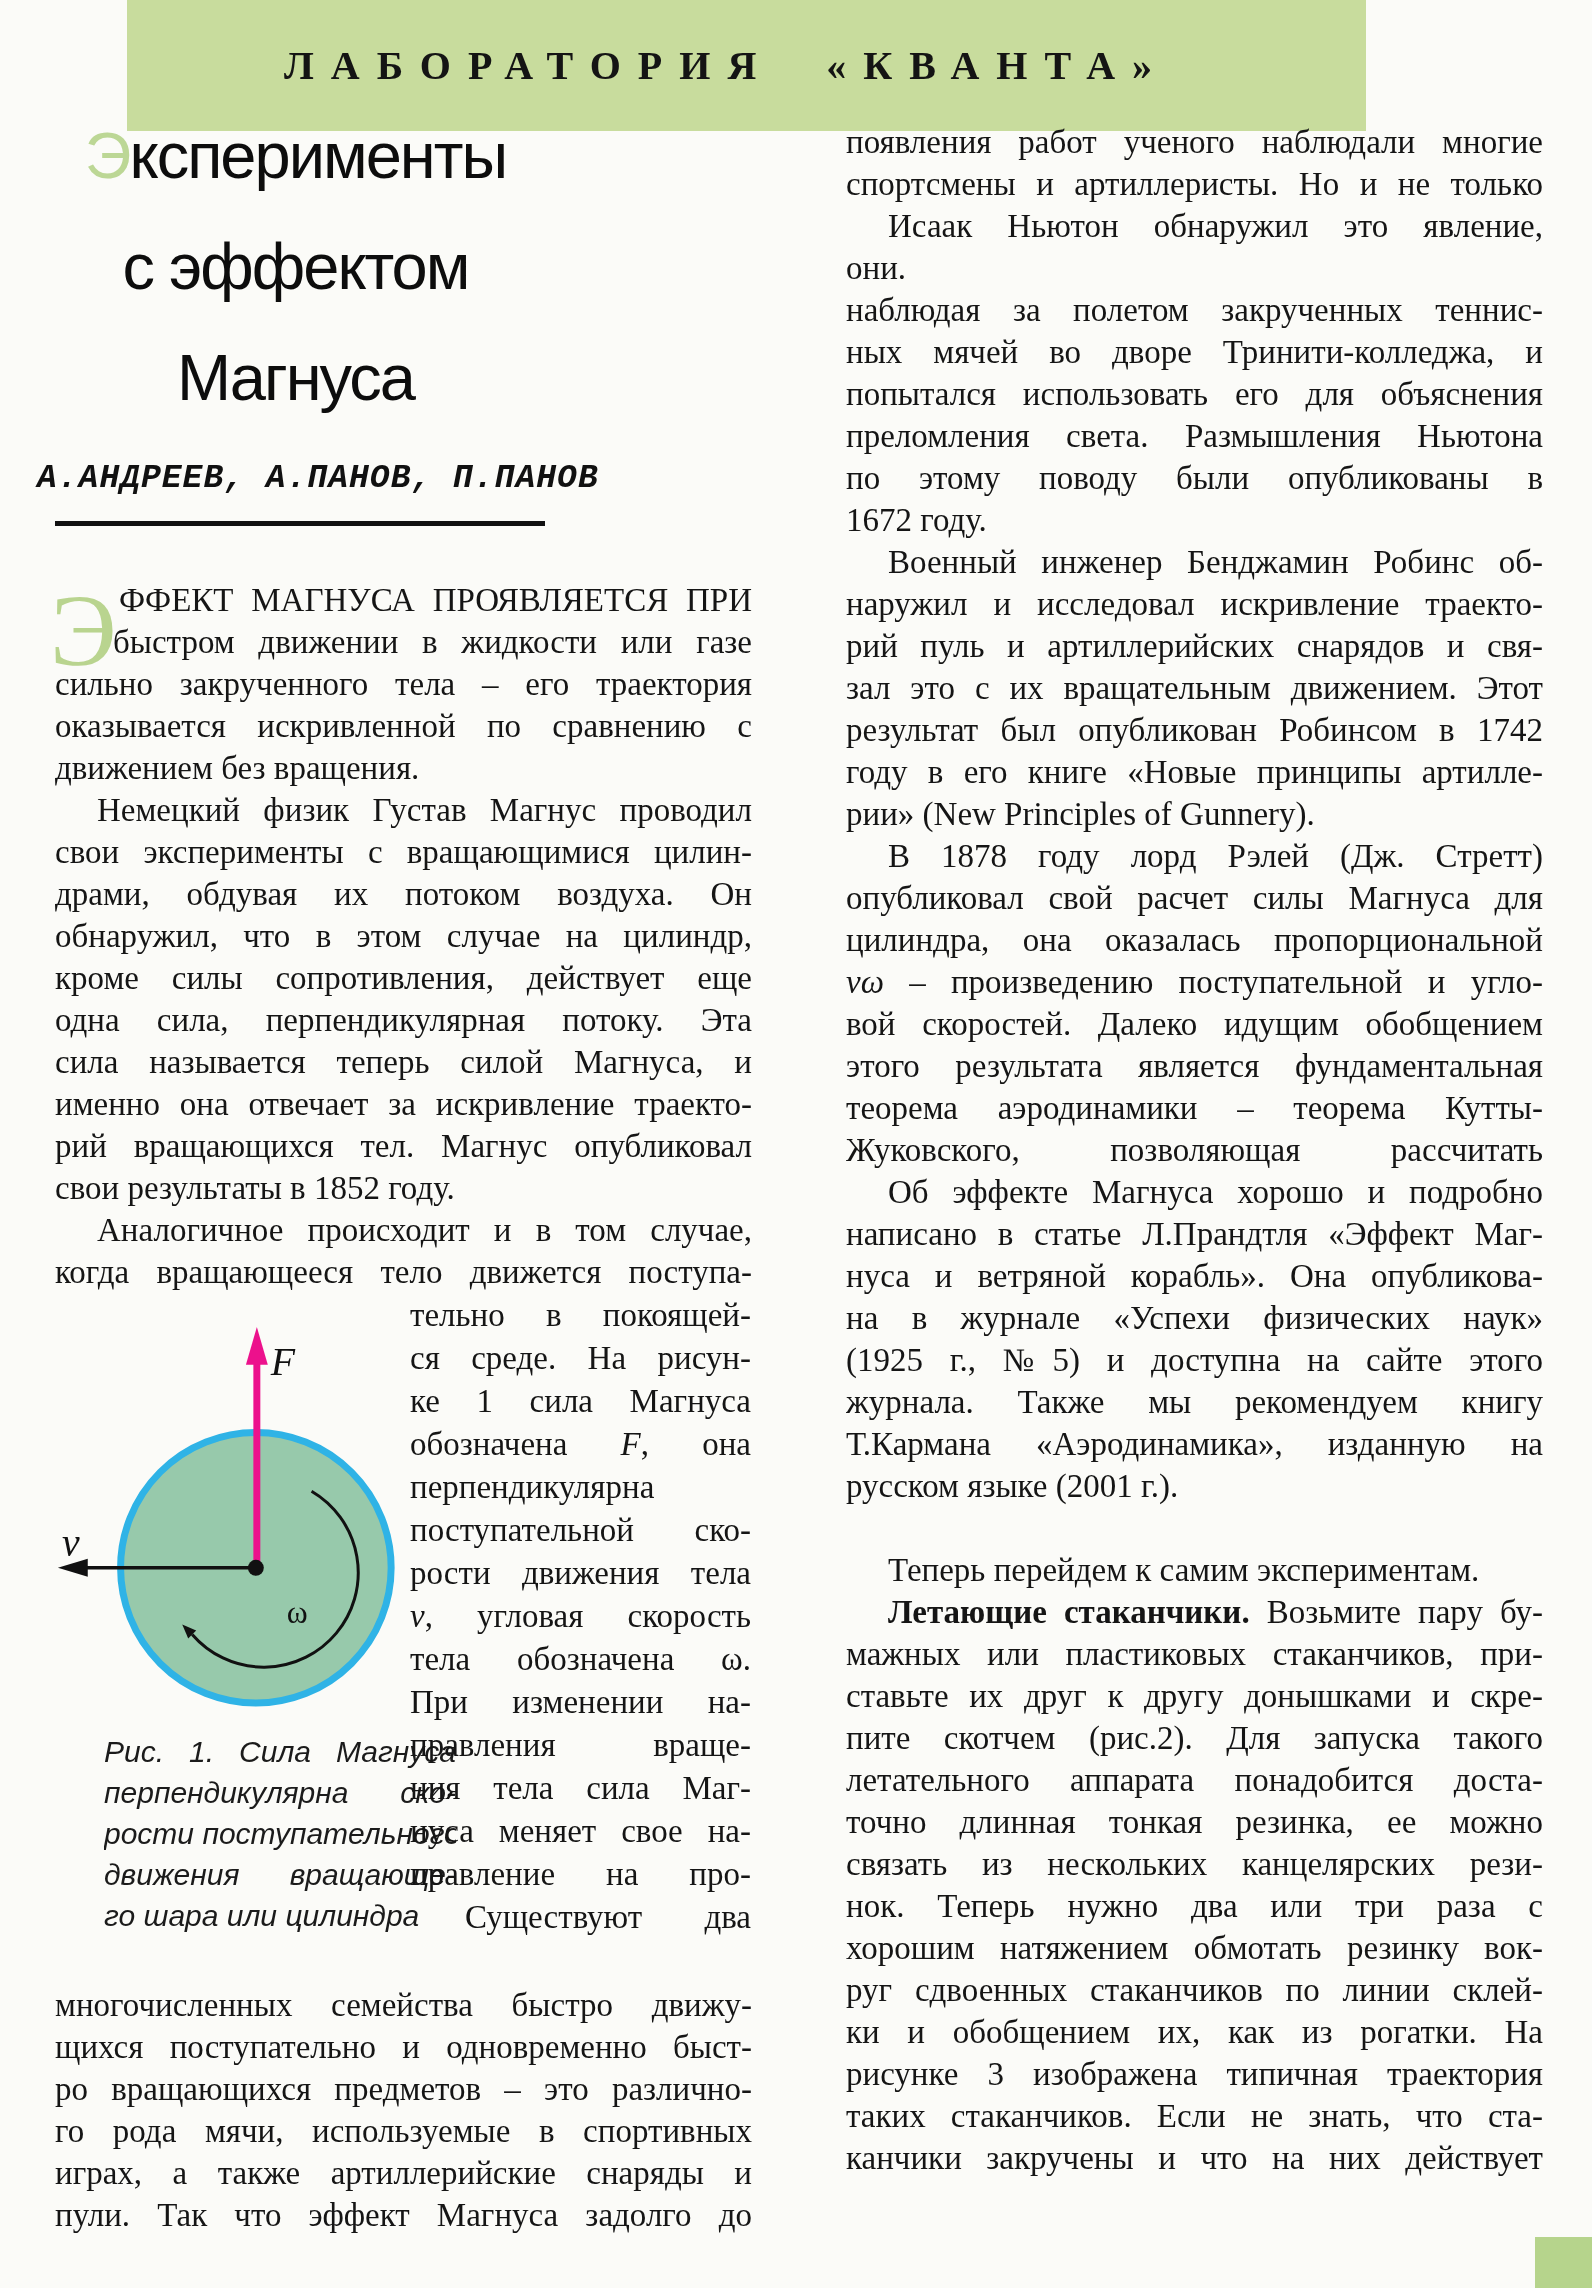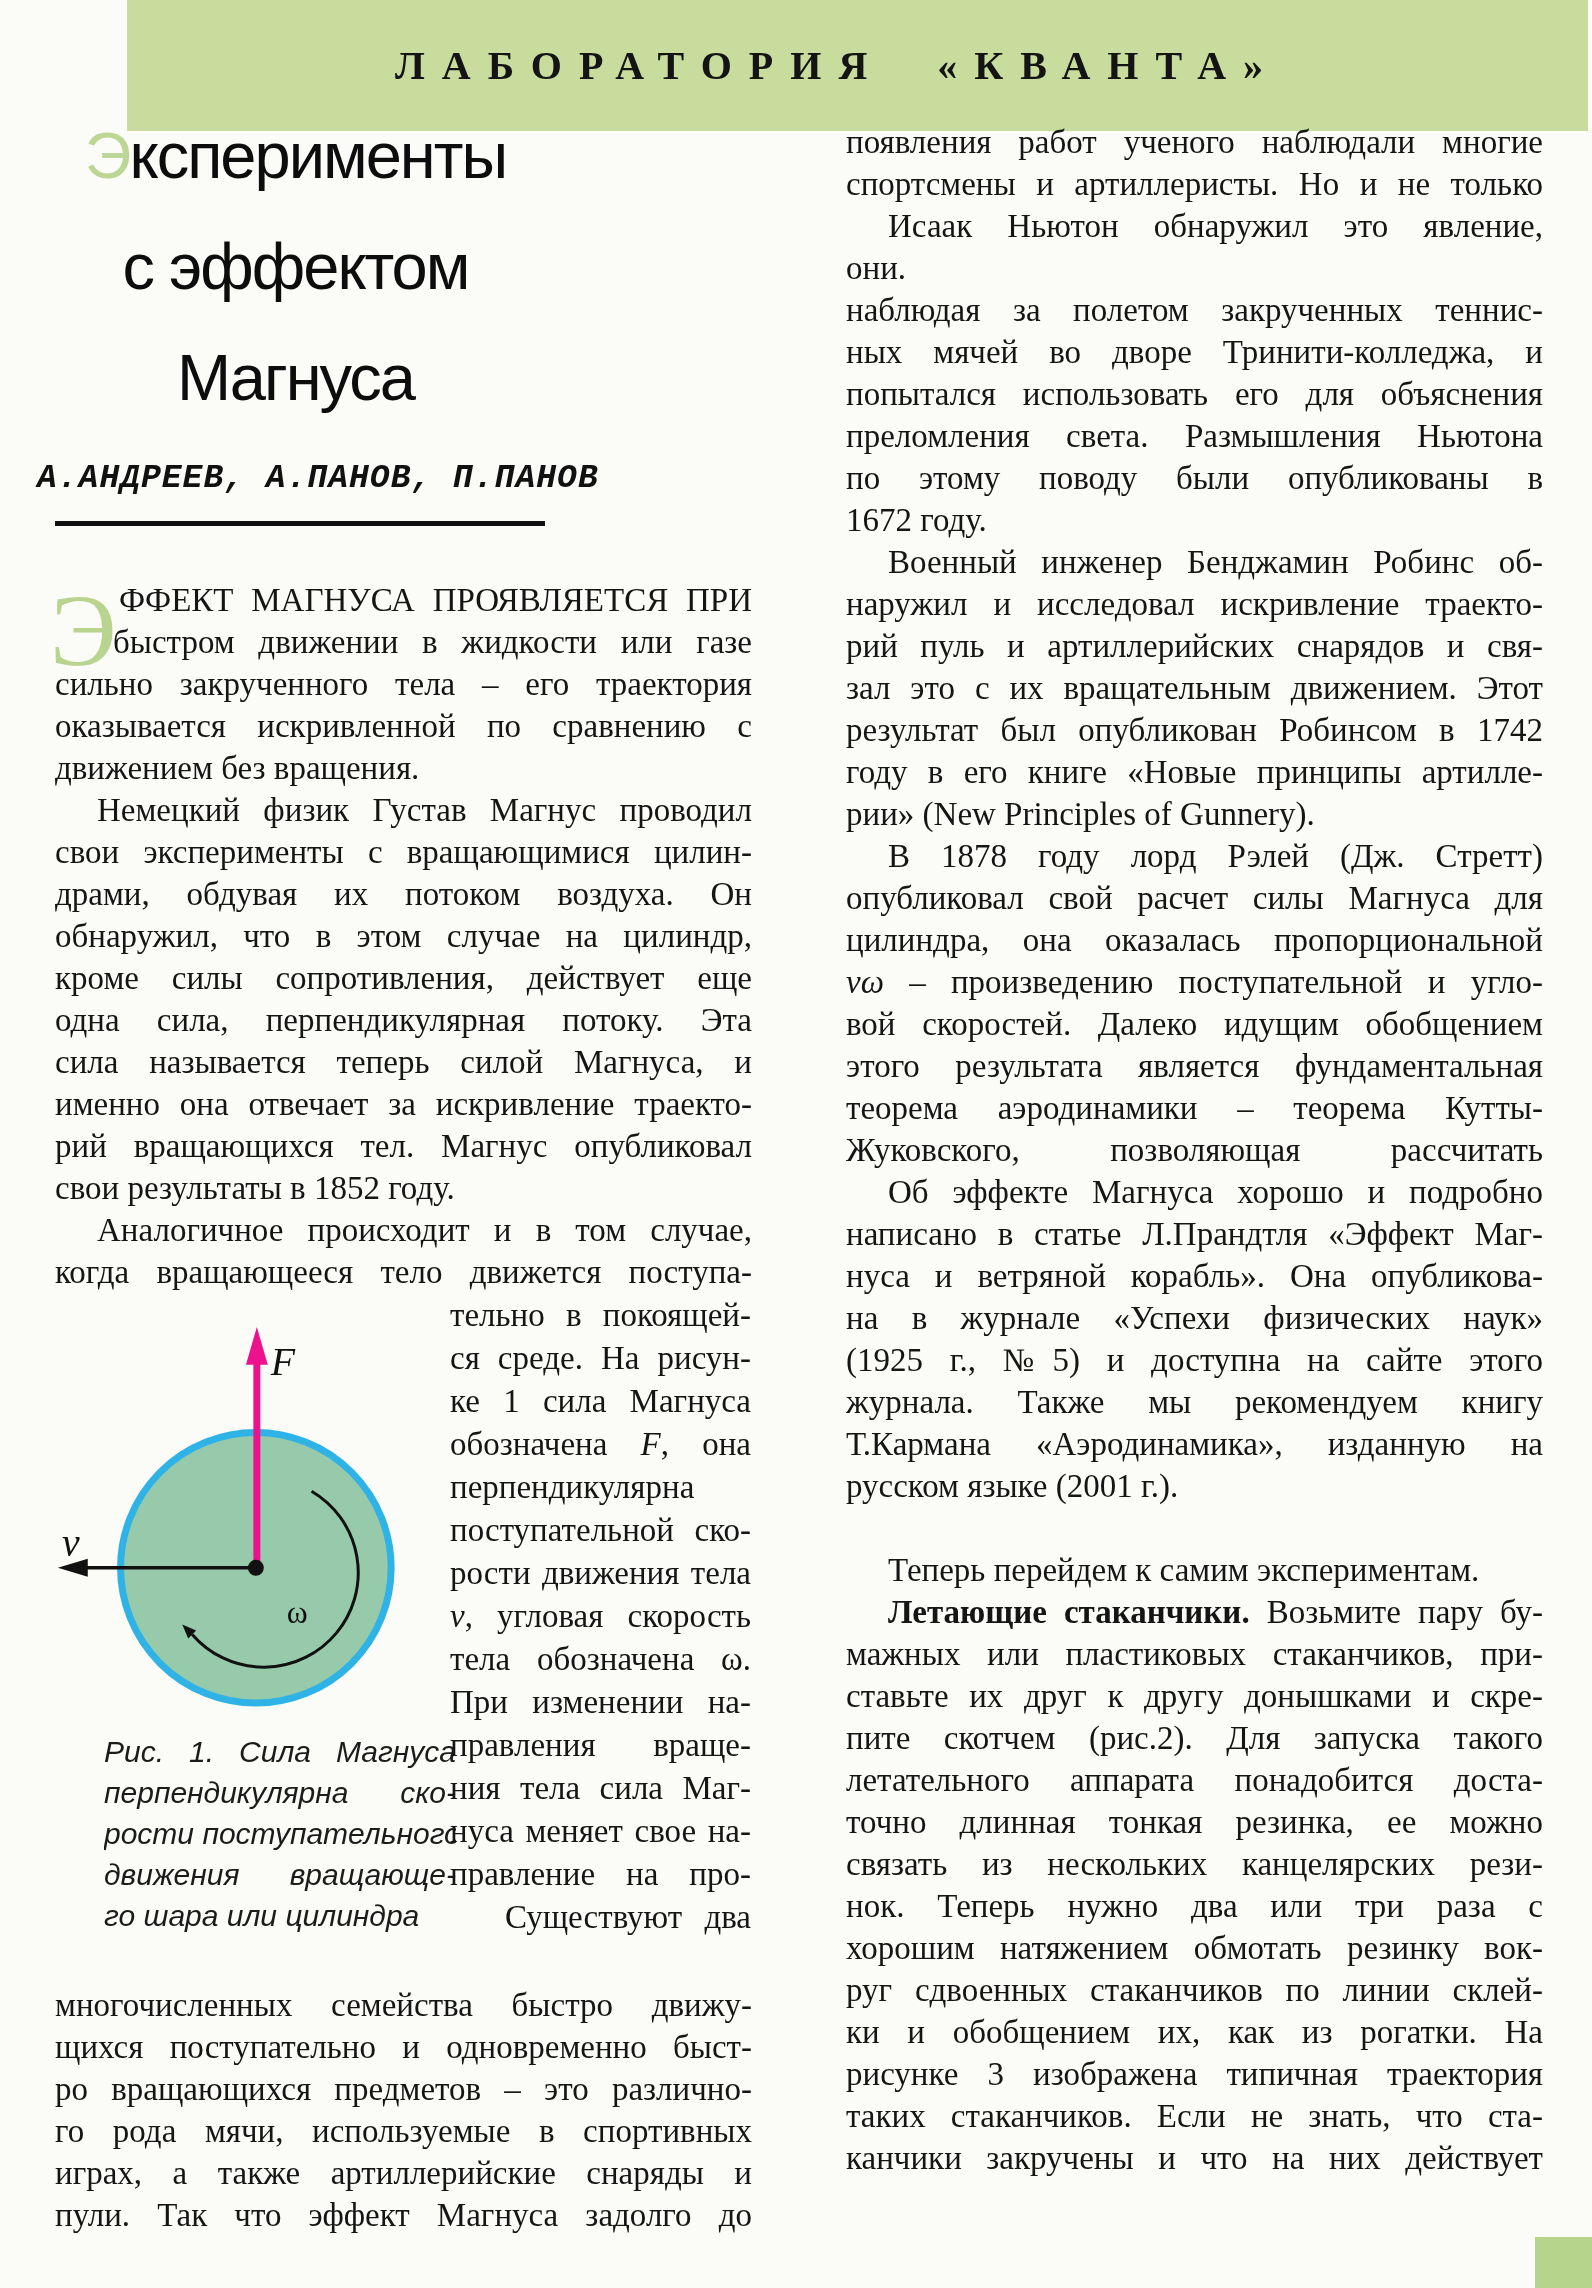--- a/index.html
+++ b/index.html
@@ -1,19 +1,19 @@
 <!DOCTYPE html>
 <html><head>
 <meta charset="utf-8">
 <style>
   html,body{margin:0;padding:0;background:#ffffff;}
   .page{position:relative;width:1592px;height:2289px;background:#fbfbf8;overflow:hidden;
         font-family:"Liberation Serif",serif;color:#151515;}
   
-  .header-bar{position:absolute;left:127px;top:0;width:1461px;height:131px;background:#c8dc9d;
+  .header-bar{position:absolute;left:127px;top:0;width:1239px;height:131px;background:#c8dc9d;
               display:flex;align-items:center;justify-content:center;}
   .header-bar span{font-family:"Liberation Serif",serif;font-weight:bold;font-size:40px;
                    letter-spacing:17px;word-spacing:26px;color:#141414;padding-right:40px;white-space:nowrap;}
   
   .title-block{position:absolute;left:37px;top:100px;width:517px;text-align:center;
                font-family:"Liberation Sans",sans-serif;font-weight:400;color:#0d0d0d;}
   .title-line{font-size:65px;line-height:111px;letter-spacing:-2px;white-space:nowrap;}
   .dropcap-green{color:#bcd795;}
   .authors{position:absolute;left:37px;top:460px;width:517px;text-align:center;
            font-family:Liberation Mono, monospace;font-style:italic;font-weight:bold;
@@ -21,21 +21,21 @@
   .authors-rule{position:absolute;left:55px;top:521px;width:490px;height:5px;background:#111;}
   
   .dropcap{position:absolute;left:50px;top:585px;font-size:101px;line-height:92px;
            font-family:"Liberation Serif",serif;color:#b9d48f;}
   
   .textcol{position:absolute;font-size:33px;}
   .textcol .line{height:42px;line-height:42px;text-align:justify;text-align-last:justify;
                  overflow:hidden;white-space:nowrap;}
   .textcol .line.end{text-align-last:left;}
   .textcol .line.indent{padding-left:42px;}
-  #col1-wrap .line{height:43px;line-height:43px;margin-left:40px;}
+  #col1-wrap .line{height:43px;line-height:43px;}
   .seg-i{font-style:italic;}
   .seg-b{font-weight:bold;}
   
   .figure-box{position:absolute;left:40px;top:1313px;width:378px;height:418px;}
   .fig-label{font-family:"Liberation Serif",serif;font-style:italic;font-size:40px;fill:#111;}
   .fig-omega{font-family:"Liberation Serif",serif;font-size:32px;fill:#111;}
   
   .caption{position:absolute;left:56px;top:1731px;width:352px;
            font-family:"Liberation Sans",sans-serif;font-style:italic;font-size:30px;color:#1b1b1b;margin-left:48px;}
   .caption .line{height:41px;line-height:41px;text-align:justify;text-align-last:justify;

